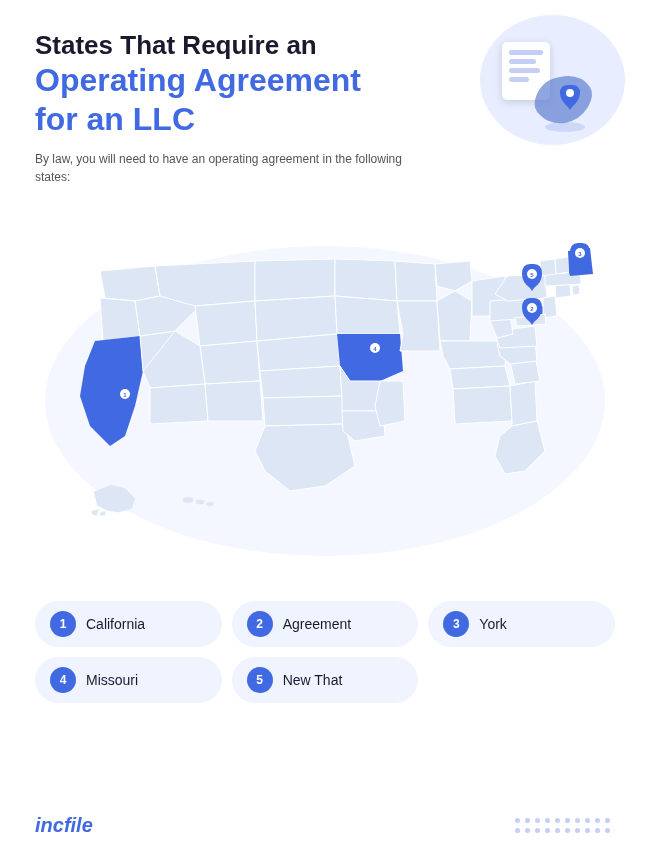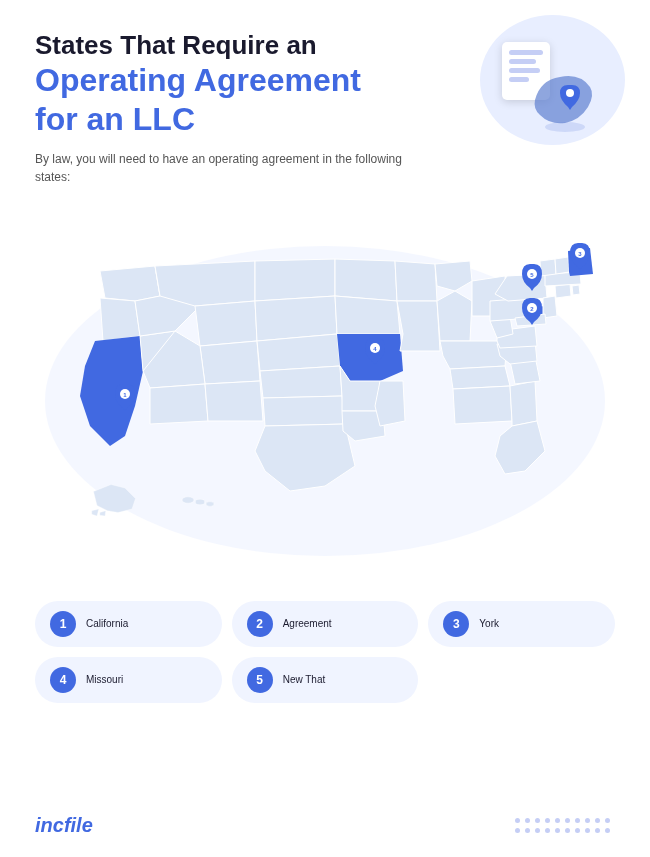--- a/index.html
+++ b/index.html
@@ -111,21 +111,21 @@
       color: white;
       font-size: 12px;
       font-weight: bold;
       display: flex;
       align-items: center;
       justify-content: center;
       flex-shrink: 0;
     }
 
     .legend-text {
-      font-size: 10px;
+      font-size: 14px;
       color: #1a1a2e;
       font-weight: 500;
     }
 
     
     .footer {
       position: absolute;
       bottom: 20px;
       left: 35px;
       right: 35px;

